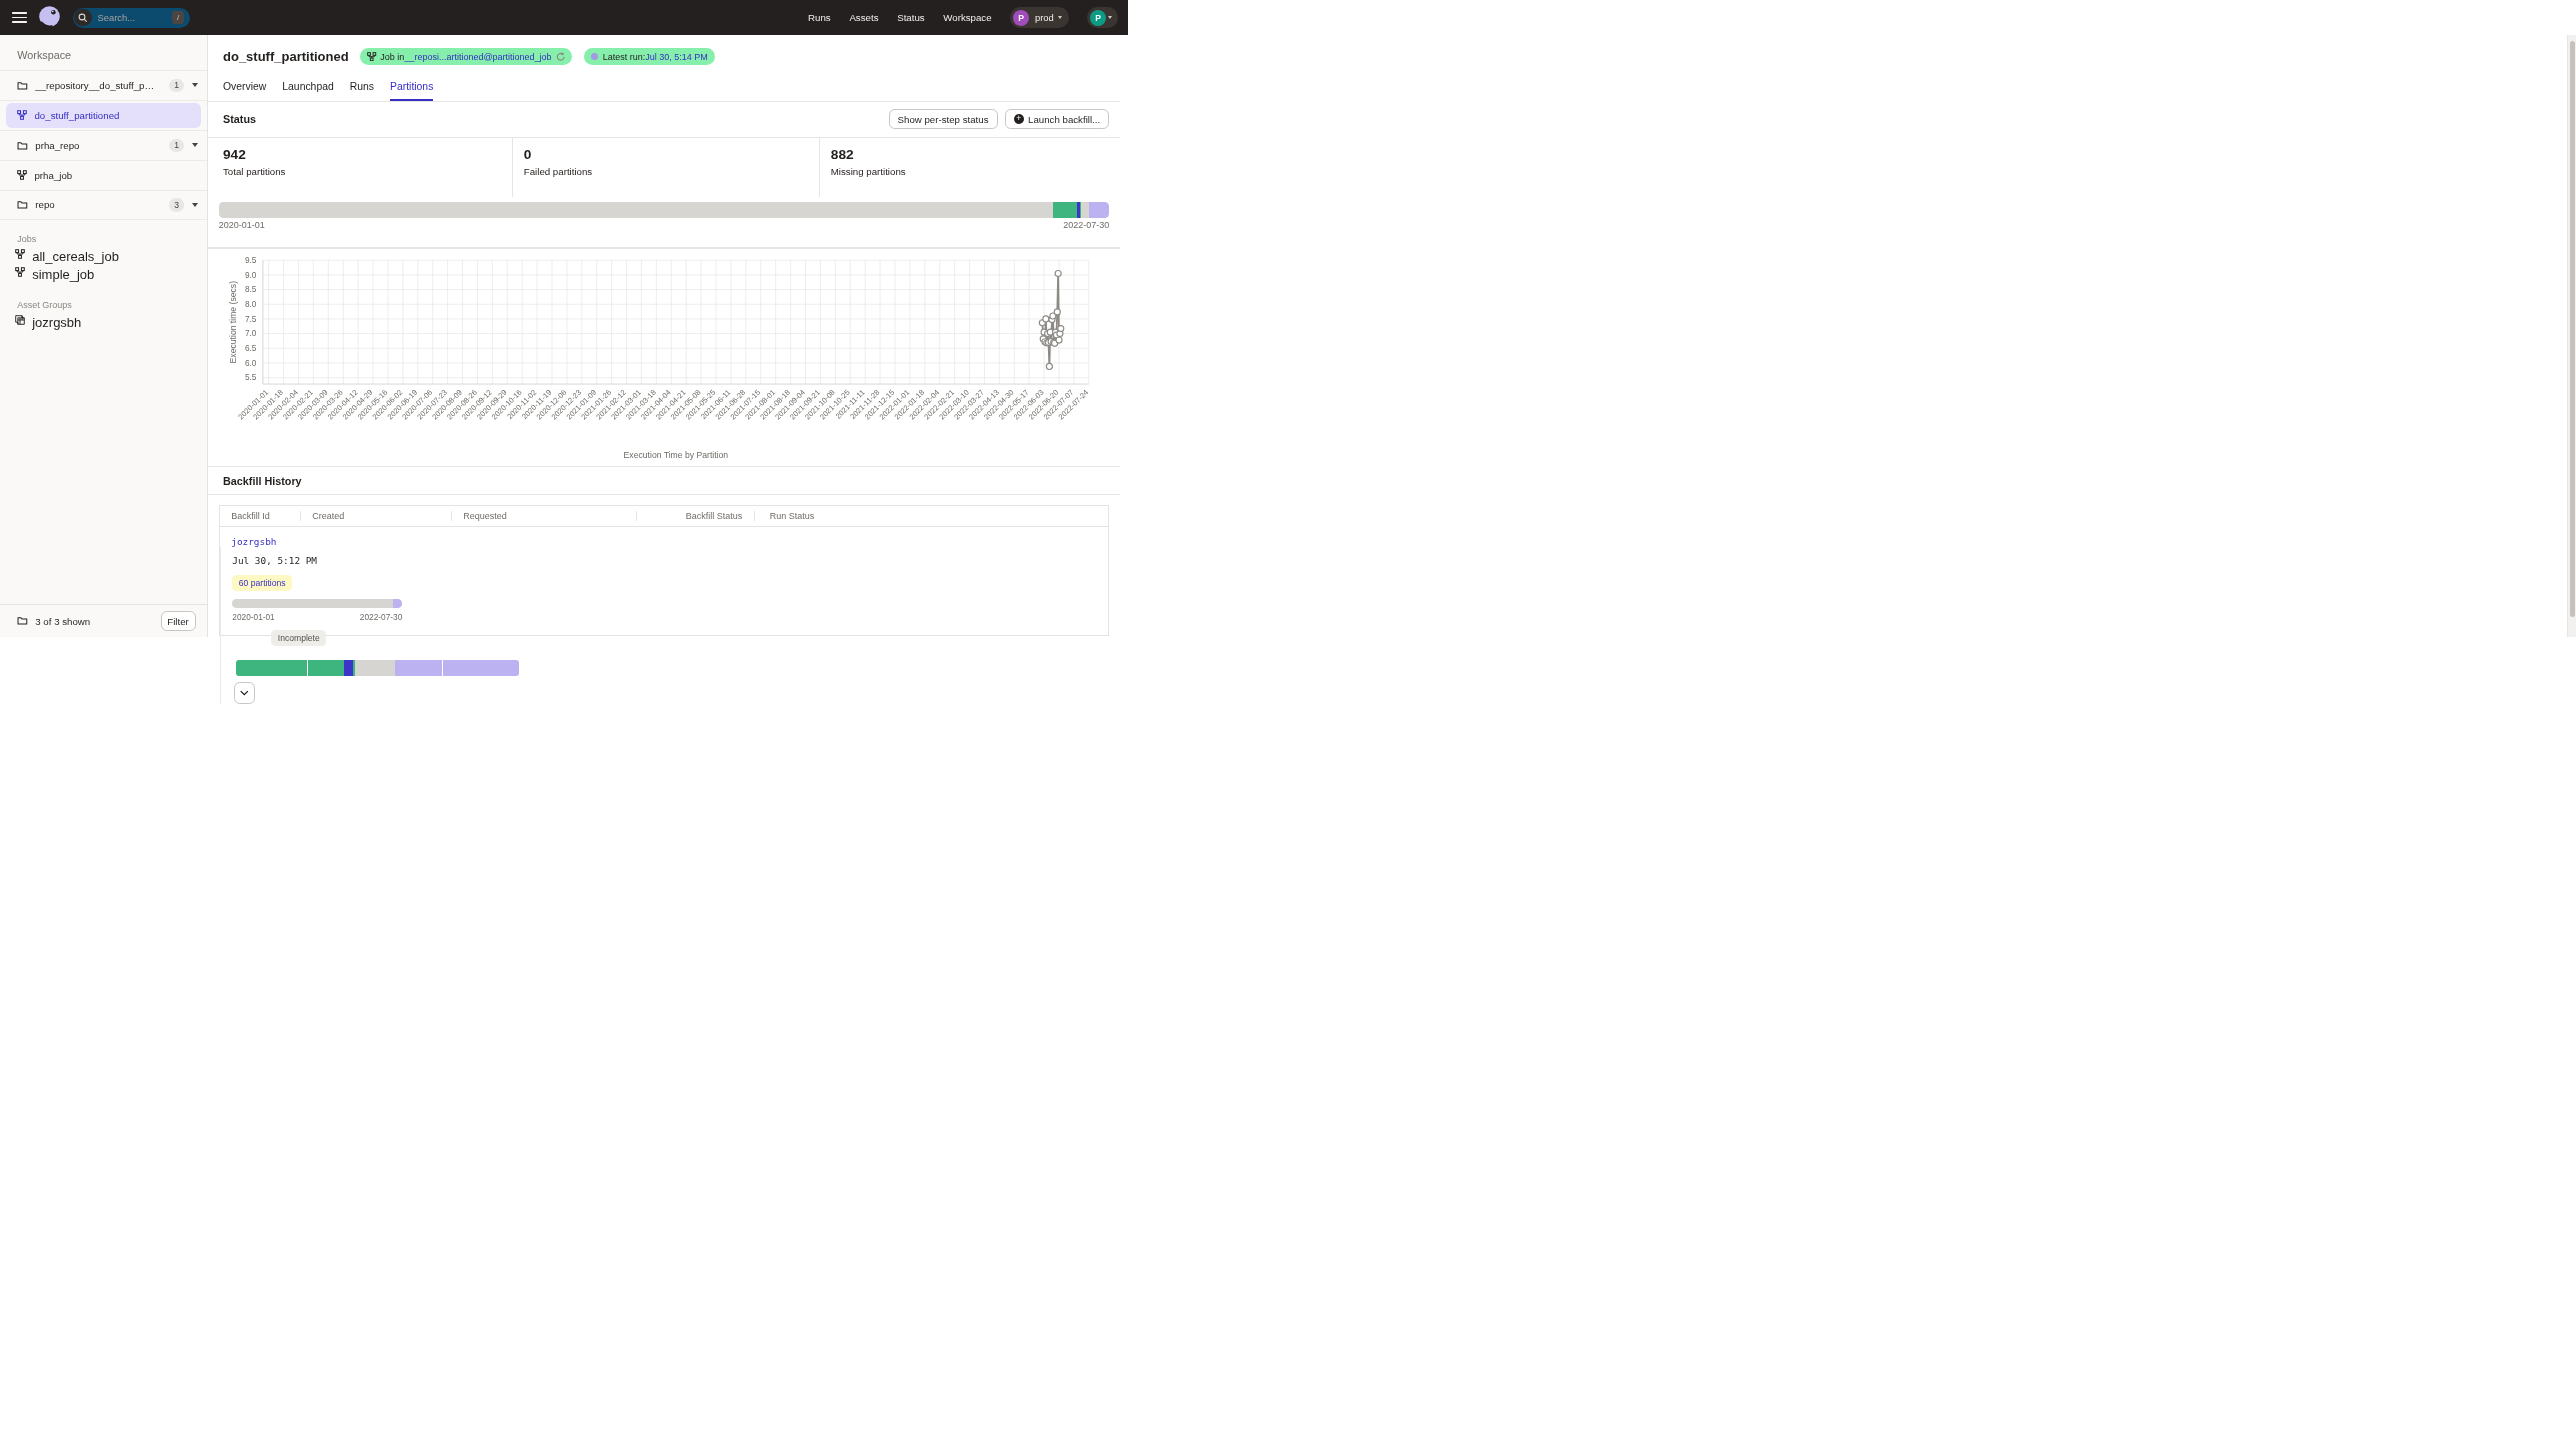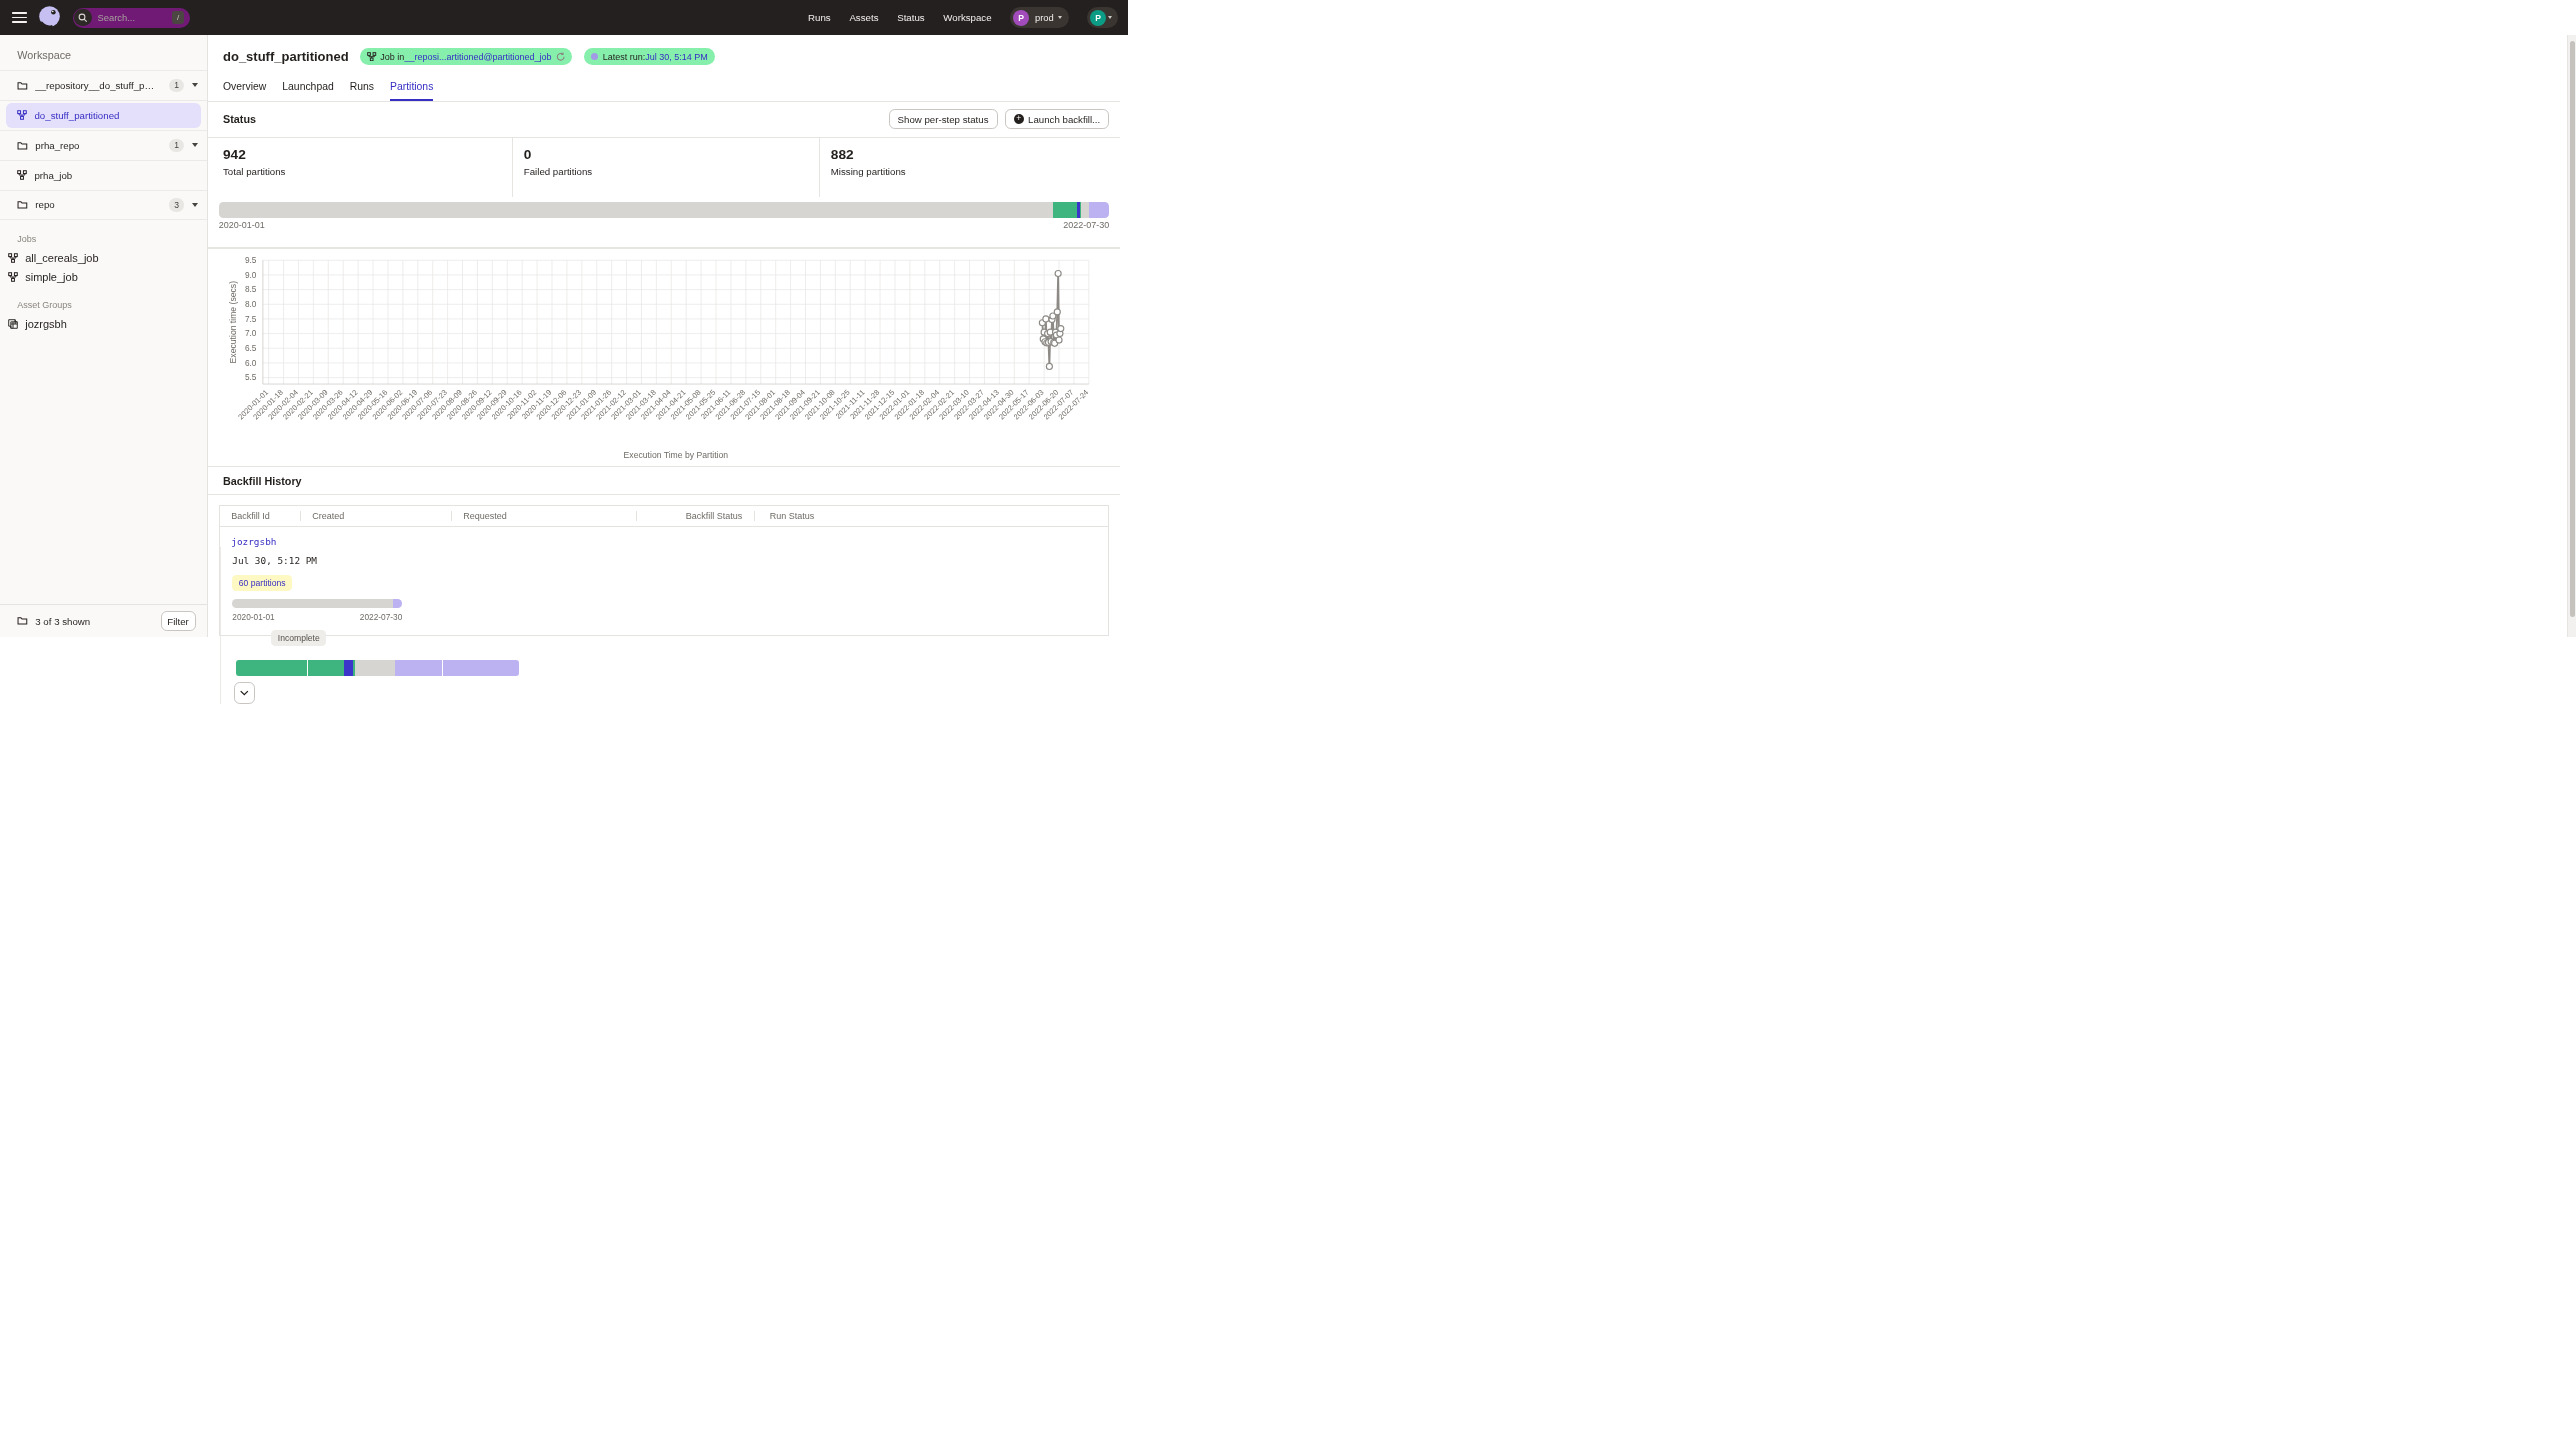--- a/index.html
+++ b/index.html
@@ -5,21 +5,21 @@
   * { margin:0; padding:0; box-sizing:border-box; }
   html,body { width:1128px; height:636px; overflow:hidden; background:#fff;
     font-family:"Liberation Sans", sans-serif; -webkit-font-smoothing:antialiased; }
   .mono { font-family:"DejaVu Sans Mono","Liberation Mono",monospace; }
 
   
   #topnav { position:absolute; left:0; top:0; width:1128px; height:35px; background:#242020; display:flex; align-items:center; z-index:30; }
   .hamburger { width:24.5px; height:24.5px; margin-left:7.2px; display:flex; flex-direction:column; justify-content:center; gap:2.9px; cursor:pointer; }
   .hamburger span { display:block; width:14.4px; height:1.8px; background:#f4f2f0; border-radius:0.7px; margin-left:5px; }
   .logo { width:27px; height:27px; margin-left:4.3px; }
-  .searchbox { margin-left:10px; width:117px; height:20px; border-radius:10px; background:#701a75; display:flex; align-items:center; }
+  .searchbox { margin-left:10px; width:117px; height:20px; border-radius:10px; background:#0c4a6e; display:flex; align-items:center; }
   .search-icon-wrap { width:17.3px; height:17.3px; border-radius:8.6px; background:#2d2926; margin-left:1.4px; display:flex; align-items:center; justify-content:center; }
   .searchbox .ph { color:#a7a29d; font-size:9.4px; margin-left:5.8px; flex:1; }
   .slash-badge { width:12.2px; height:13px; background:#4b4641; border-radius:2.9px; color:#cfcbc6; font-size:8px; display:flex; align-items:center; justify-content:center; margin-right:5.8px; }
   .nav-right { margin-left:auto; display:flex; align-items:center; gap:18.7px; padding-right:10px; }
   .nav-link { color:#f2f0ee; font-size:9.7px; cursor:pointer; }
   .pill { background:#3a3531; border-radius:11.5px; height:21.6px; display:flex; align-items:center; cursor:pointer; }
   .avatar { width:16px; height:16px; border-radius:50%; color:#fff; font-size:8.6px; font-weight:bold; display:flex; align-items:center; justify-content:center; margin-left:2.9px; }
   .pill .lbl { color:#f2f0ee; font-size:9.4px; margin:0 2.9px 0 5.8px; }
   .caret-down { width:0; height:0; border-left:2.9px solid transparent; border-right:2.9px solid transparent; border-top:3.6px solid #cfcbc6; margin:0 6.5px 0 1.4px; }
 
@@ -29,21 +29,21 @@
   .side-row { height:30px; display:flex; align-items:center; padding:0 8.6px 0 17.3px; border-top:0.7px solid #eceae7; cursor:pointer; font-size:9.7px; color:#231f1d; position:relative; }
   .side-row:last-child { border-bottom:0.7px solid #eceae7; }
   .side-row .txt { margin-left:7.2px; white-space:nowrap; overflow:hidden; text-overflow:ellipsis; max-width:119px; }
   .side-row.sel { border-top:0.7px solid #eceae7; }
   .side-row.sel .inner { position:absolute; left:5.8px; right:5.8px; top:2.2px; bottom:2.2px; background:#e4dffa; border-radius:5.8px; }
   .side-row.sel .txt, .side-row.sel svg { position:relative; }
   .side-row.sel .txt { color:#372fc4; }
   .count-badge { margin-left:auto; background:#e9e7e4; border-radius:6.5px; min-width:14.4px; height:13.7px; font-size:8.6px; color:#474440; display:flex; align-items:center; justify-content:center; padding:0 4.3px; }
   .row-caret { width:0; height:0; border-left:3.2px solid transparent; border-right:3.2px solid transparent; border-top:4px solid #474440; margin-left:8.6px; cursor:pointer; }
   .side-sec { color:#8a8680; font-size:9px; padding:14.4px 0 4.3px 17.3px; }
-  .side-item { height:18.7px; display:flex; align-items:center; padding-left:8px; font-size:11px; color:#231f1d; cursor:pointer; }
+  .side-item { height:18.7px; display:flex; padding-left:15px; font-size:13px; color:#231f1d; cursor:pointer; }
   .side-item .txt { margin-left:7.2px; }
   #side-footer { position:absolute; left:0; bottom:0; width:100%; height:33px; border-top:0.7px solid #e5e3e0; display:flex; align-items:center; padding:0 11.5px 0 17.3px; background:#faf9f7; }
   #side-footer .txt { margin-left:7.2px; font-size:9.7px; color:#231f1d; }
   .btn { border:0.7px solid #c9c6c2; background:#fff; border-radius:5.8px; font-size:9.7px; color:#231f1d; display:inline-flex; align-items:center; justify-content:center; cursor:pointer; font-family:inherit; }
   #filter-btn { margin-left:auto; width:35px; height:20px; }
 
   
   #main { position:absolute; left:208px; top:35px; width:912px; height:602px; background:#fff; }
   #scrollbar { position:absolute; right:0; top:35px; width:8.6px; height:602px; background:#f3f1ef; border-left:0.7px solid #e7e5e2; }
   #scroll-thumb { position:absolute; left:1.1px; top:5.8px; width:5.8px; height:576px; background:#c5c2be; border-radius:2.9px; }

